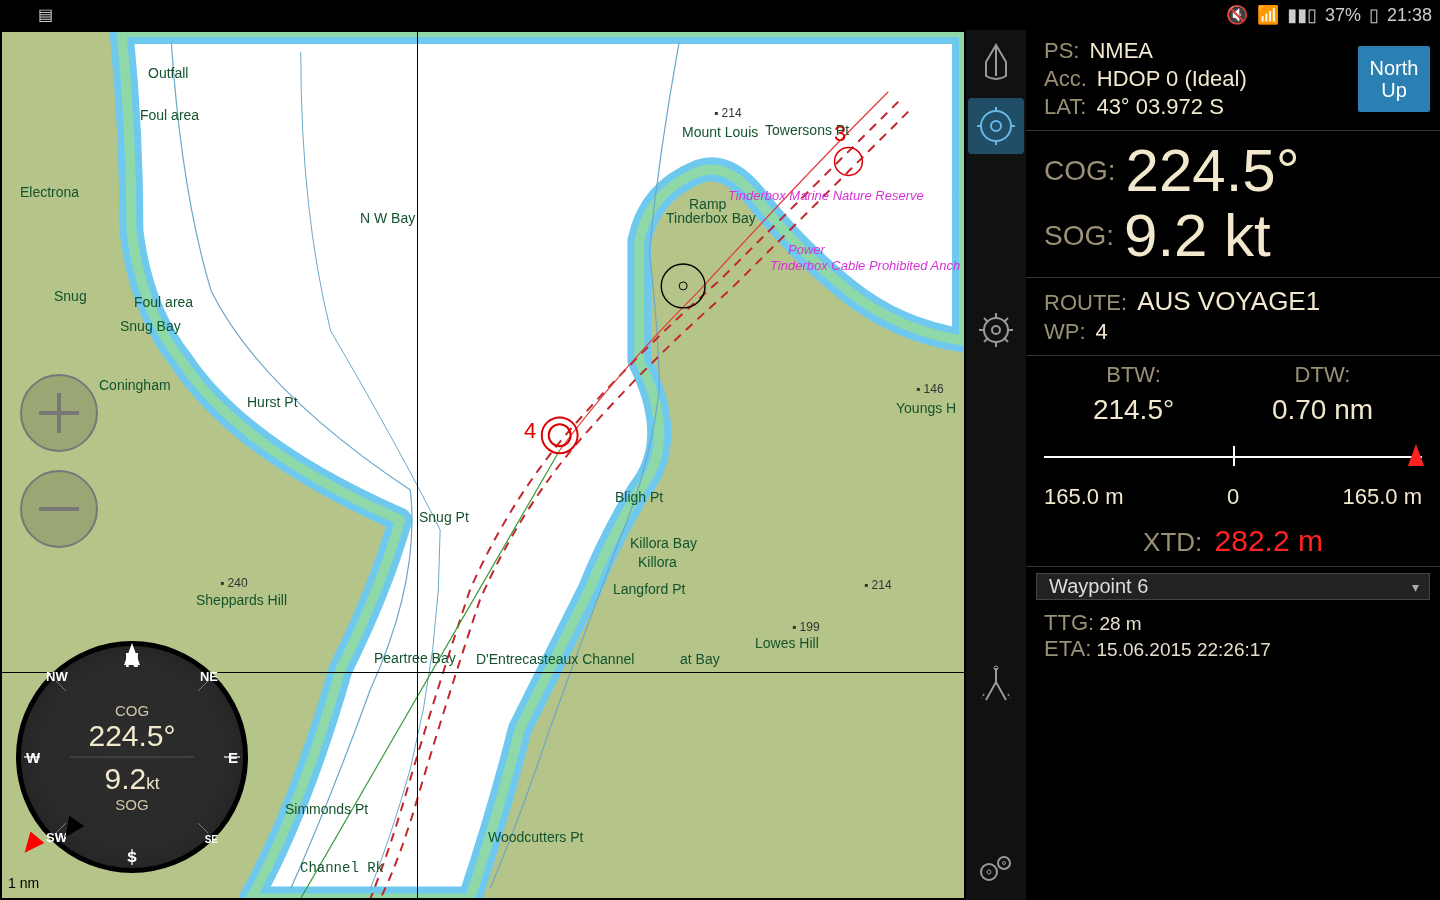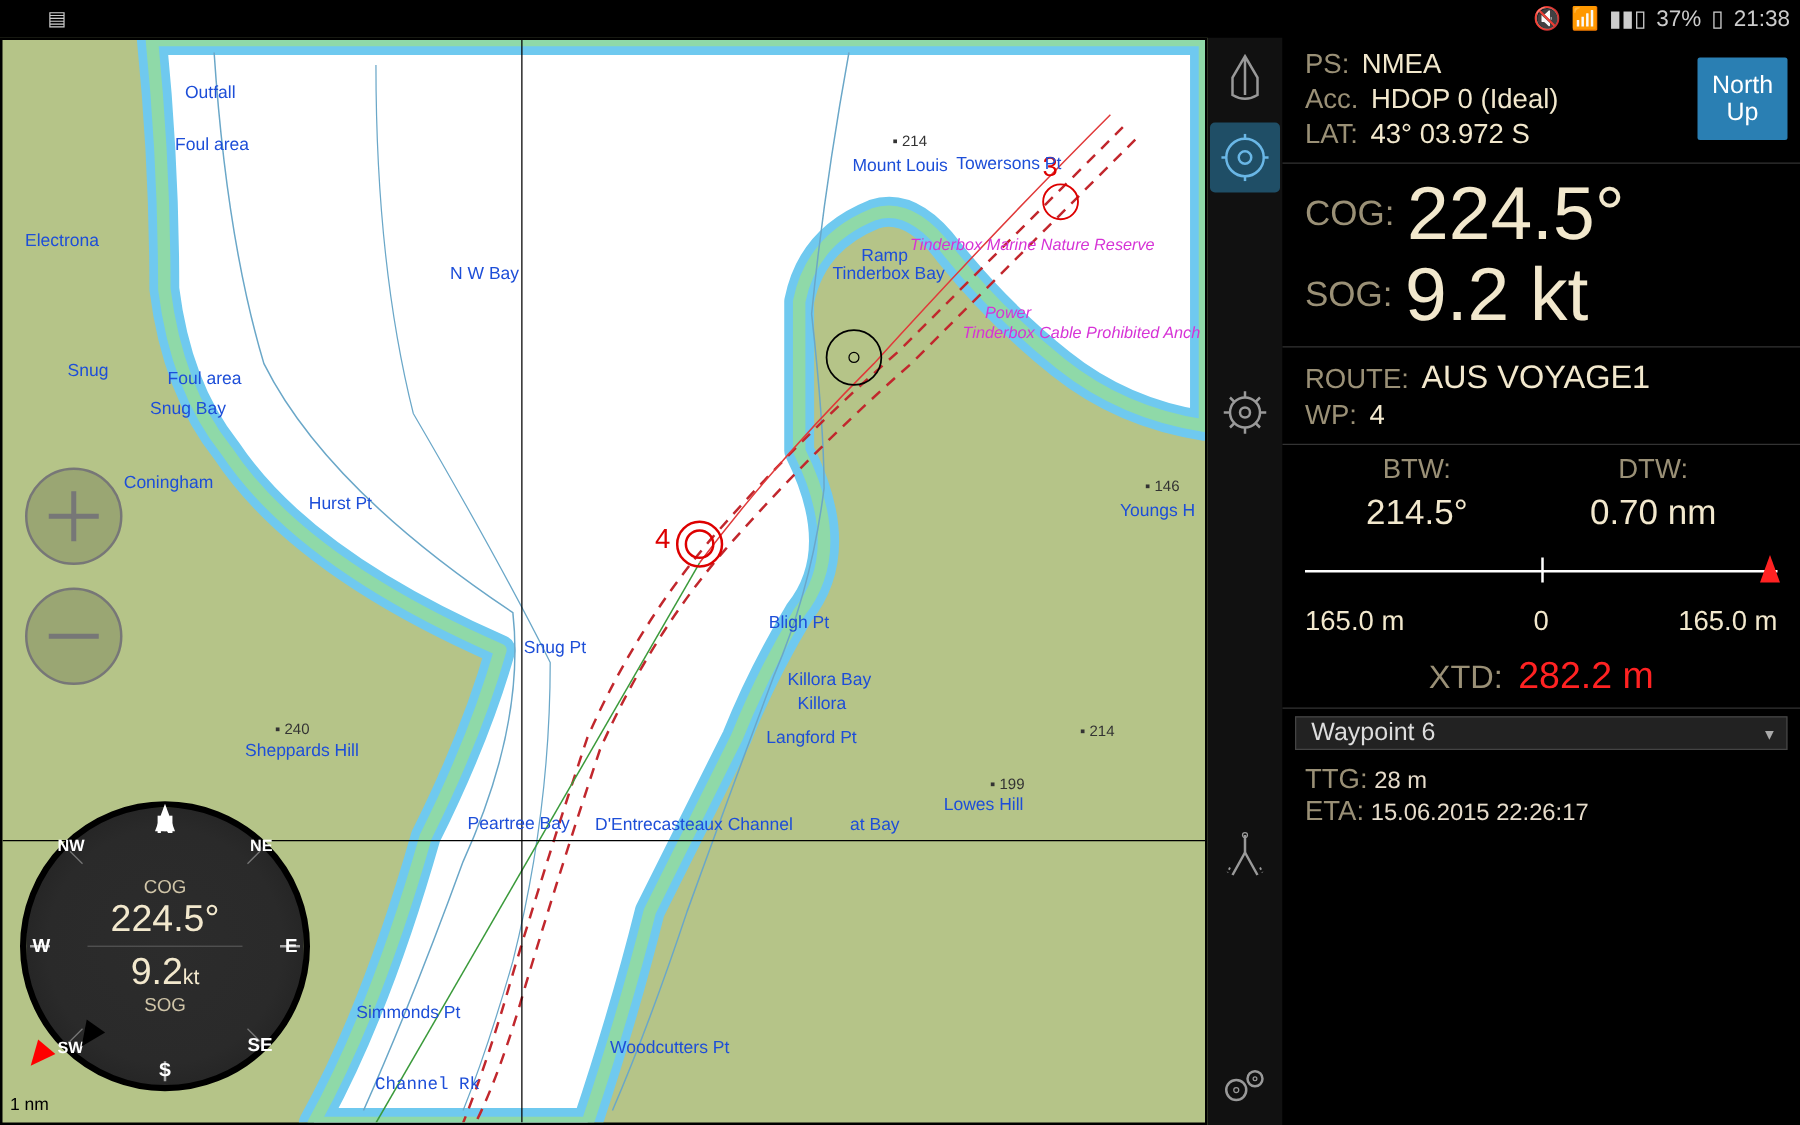--- a/index.html
+++ b/index.html
@@ -10,21 +10,21 @@
   .status-bar .left-icon { position: absolute; left: 38px; top: 5px; color:#ccc; font-size:16px; }
   .status-bar .clock { font-weight: 400; }
 
   
   .root { position: absolute; top: 30px; left: 0; right: 0; bottom: 0; display: flex; }
 
   
   .chart { position: relative; flex: 1; background: #b5c488; border: 2px solid #000; overflow: hidden; }
   .crosshair-v { position: absolute; top: 0; bottom: 0; width: 1px; background: #000; left: 415px; }
   .crosshair-h { position: absolute; left: 0; right: 0; height: 1px; background: #000; top: 640px; }
-  .chart-label { position: absolute; font-size: 13px; color: #1d4ed8; white-space: nowrap; }
+  .chart-label { position: absolute; font-size: 13px; color: #14532d; white-space: nowrap; }
   .chart-label.depth { font-size: 12px; color:#333; }
   .chart-label.place { font-size: 14px; }
   .chart-label.magenta { color: #d633d6; font-style: italic; }
   .chart-label.red { color: #d00; font-size: 22px; }
   .scale { position: absolute; left: 6px; bottom: 7px; color:#000; font-size:14px; }
 
   
   .zoom-btn { position: absolute; left: 18px; width: 78px; height: 78px; border-radius: 50%; border: 2px solid #777; background: rgba(0,0,0,0.15); display:flex; align-items:center; justify-content:center; }
   .zoom-btn .bar { background:#777; }
   .zoom-in { top: 342px; }
@@ -41,21 +41,21 @@
   .compass-center .lbl { font-size:15px; color:#d0c5a8; }
   .compass-center .big { font-size:30px; font-weight:400; color:#f2e8cd; }
   .compass-center .kt { font-size:17px; }
   .compass-dir { position:absolute; color:#fff; font-weight:700; font-size:15px; }
   .compass-dir.n { top:8px; left:50%; transform:translateX(-50%); font-size:20px; }
   .compass-dir.s { bottom:8px; left:50%; transform:translateX(-50%); }
   .compass-dir.e { right:10px; top:50%; transform:translateY(-50%); }
   .compass-dir.w { left:10px; top:50%; transform:translateY(-50%); }
   .compass-dir.ne { top:28px; right:30px; font-size:13px; }
   .compass-dir.nw { top:28px; left:30px; font-size:13px; }
-  .compass-dir.se { bottom:28px; right:30px; font-size:15px;text-align:center; }
+  .compass-dir.se { bottom:28px; right:30px; font-size:10px;text-align:center; }
   .compass-dir.sw { bottom:28px; left:30px; font-size:13px; }
   .compass-needle-red { position:absolute; left:6px; bottom:18px; width:0; height:0; border-left:9px solid transparent; border-right:9px solid transparent; border-top:20px solid #f00; transform:rotate(40deg); }
   .compass-needle-blk { position:absolute; left:46px; bottom:34px; width:0; height:0; border-left:9px solid transparent; border-right:9px solid transparent; border-top:20px solid #000; transform:rotate(35deg); }
 
   
   .tool-col { width: 60px; background:#111; display:flex; flex-direction:column; align-items:center; }
   .tool-btn { width:56px; height:56px; margin:4px 0; display:flex; align-items:center; justify-content:center; border-radius:4px; }
   .tool-btn.active { background:#1f4e66; }
   .tool-btn svg { stroke:#999; fill:none; }
   .tool-btn.active svg { stroke:#6ab7e6; }

